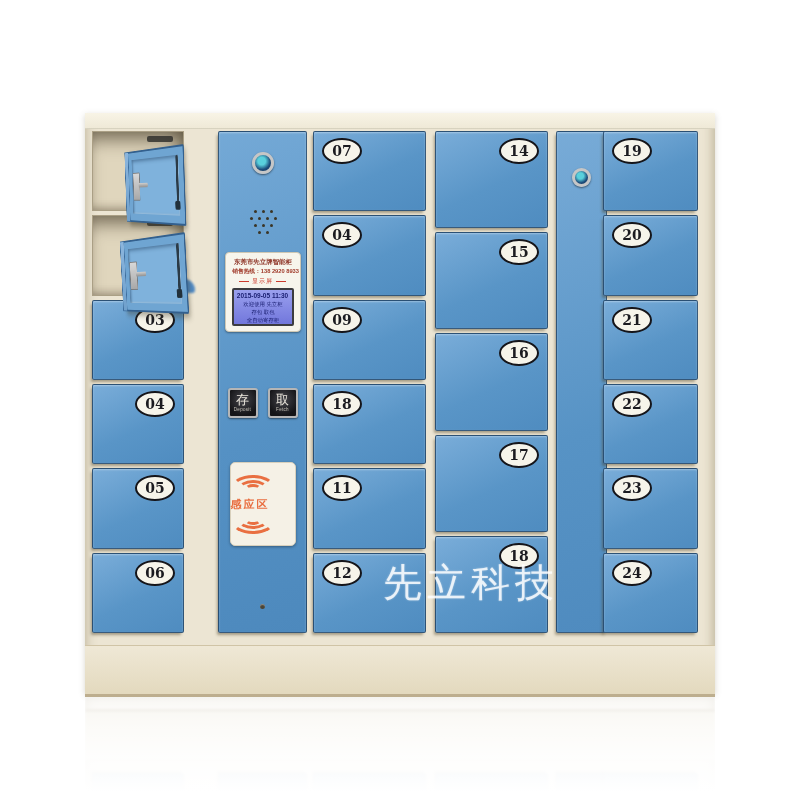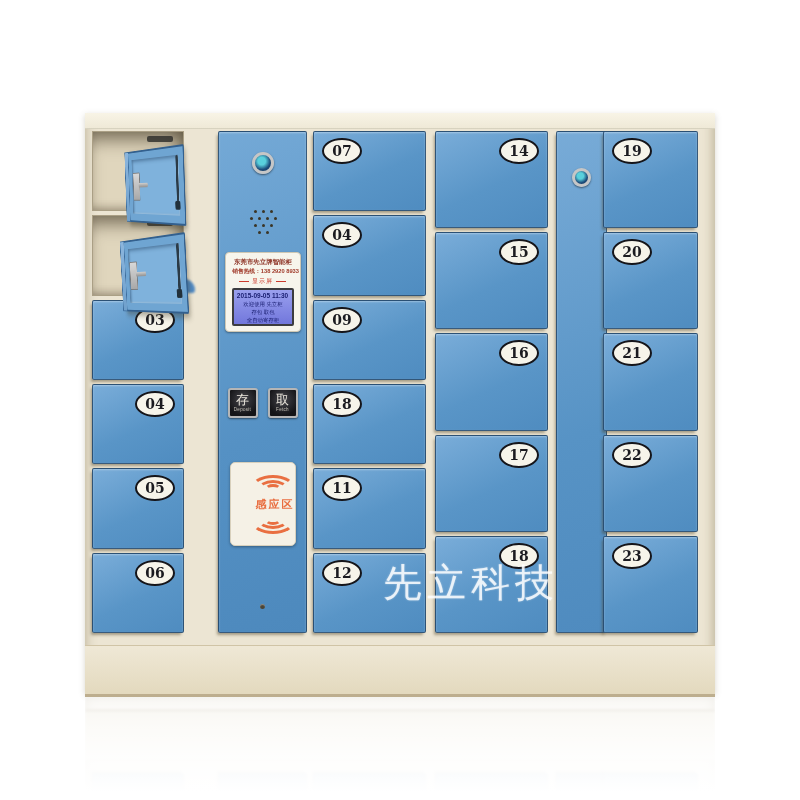--- a/index.html
+++ b/index.html
@@ -112,21 +112,21 @@
         background:radial-gradient(circle at 50% 38%, #46464c, #141417 75%);
         border:2px solid #b5b5b5;border-radius:3px;
         display:flex;flex-direction:column;align-items:center;justify-content:center;
         box-shadow:0 1px 2px rgba(0,0,0,.5);}
   .key-btn .zh{font-family:"DejaVu Serif","Liberation Serif",serif;
         font-size:13px;line-height:14px;color:#e8e4da;}
   .key-btn .en{font-size:4.5px;line-height:6px;color:#c8c4ba;letter-spacing:.3px;}
   .rfid{width:66px;height:84px;margin-top:44px;box-sizing:border-box;
         background:#f5f1e6;border:1px solid #d8d0bc;border-radius:5px;
         box-shadow:0 1px 3px rgba(0,0,0,.35);
-        display:flex;flex-direction:column;align-items:flex-end;justify-content:center;}
+        display:flex;flex-direction:column;align-items:flex-start;justify-content:center;}
   .arc{box-sizing:border-box;border:3px solid transparent;border-radius:50%;}
   .arc.down{border-top-color:#e96f41;}
   .arc.up{border-bottom-color:#e96f41;}
   .a1{width:44px;height:26px;} .a2{width:30px;height:18px;} .a3{width:16px;height:10px;}
   .arcs-down{display:flex;flex-direction:column;align-items:center;}
   .arcs-down .a1{margin-bottom:-21px;} .arcs-down .a2{margin-bottom:-14px;}
   .arcs-up{display:flex;flex-direction:column;align-items:center;}
   .arcs-up .a1{margin-top:-21px;} .arcs-up .a2{margin-top:-14px;}
   .rfid-text{margin:3px 0;font-size:11px;font-weight:700;color:#e96f41;letter-spacing:2px;}
   .screw{width:5px;height:5px;border-radius:50%;background:#4a4436;margin-top:58px;
@@ -289,20 +289,23 @@
           </div>
           <div class="door">
             <span class="num left">21</span>
           </div>
           <div class="door">
             <span class="num left">22</span>
           </div>
           <div class="door">
             <span class="num left">23</span>
           </div>
+          <div class="door">
+            <span class="num left">24</span>
+          </div>
         </div>
 
       <div class="open-door od1">
         <div class="edge"></div>
         <div class="inner"></div>
         <div class="latch"></div>
         <div class="cable"></div>
       </div>
       <div class="open-door od2">
         <div class="edge"></div>

